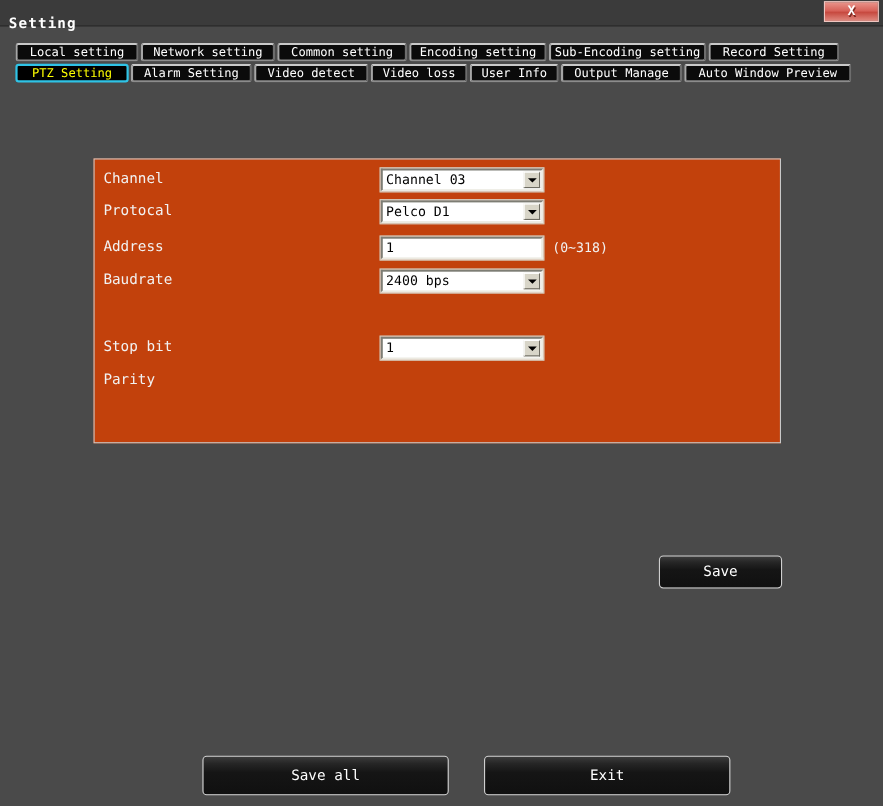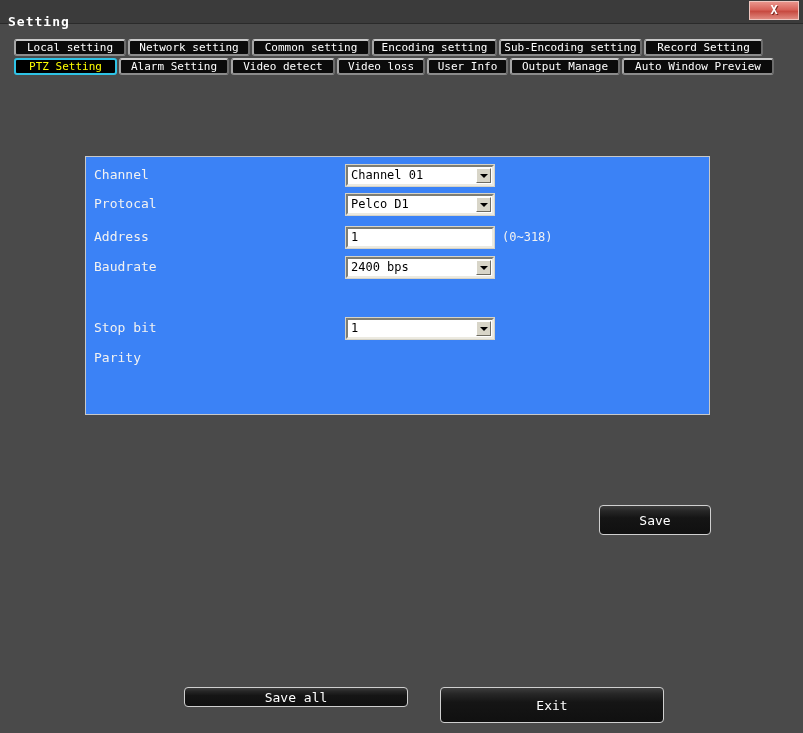--- a/index.html
+++ b/index.html
@@ -90,22 +90,21 @@
     color: #ffff00;
   }
 
   
   #settings-panel {
     position: absolute;
     left: 85px; top: 144px;
     width: 625px; height: 259px;
     border: 1px solid #c8c8c8;
     box-sizing: border-box;
-    background: #3b82f6;
-    margin-top: 12px;
+    background: #c2410c;
   }
 
   .form-row {
     position: absolute;
     left: 0;
     width: 100%;
     height: 22px;
   }
   .row-label {
     position: absolute;
@@ -184,21 +183,21 @@
     display: flex;
     align-items: center;
     justify-content: center;
   }
   #save-button {
     left: 599px; top: 505px;
     width: 112px; height: 30px;
   }
   #save-all-button {
     left: 184px; top: 687px;
-    width: 224px; height: 20px;
+    width: 224px; height: 36px;
   }
   #exit-button {
     left: 440px; top: 687px;
     width: 224px; height: 36px;
   }
 </style>
 </head>
 <body>
 
 <div id="titlebar">
@@ -208,21 +207,21 @@
   </div>
 </div>
 
 <div class="tab-row" id="tab-row-1"><div class="tab" style="width: 112px;"><span>Local setting</span></div><div class="tab" style="width: 122px;"><span>Network setting</span></div><div class="tab" style="width: 118px;"><span>Common setting</span></div><div class="tab" style="width: 125px;"><span>Encoding setting</span></div><div class="tab" style="width: 143px;"><span>Sub-Encoding setting</span></div><div class="tab" style="width: 119px;"><span>Record Setting</span></div></div>
 <div class="tab-row" id="tab-row-2"><div class="tab active" style="width: 103px;"><span>PTZ Setting</span></div><div class="tab" style="width: 110px;"><span>Alarm Setting</span></div><div class="tab" style="width: 104px;"><span>Video detect</span></div><div class="tab" style="width: 88px;"><span>Video loss</span></div><div class="tab" style="width: 81px;"><span>User Info</span></div><div class="tab" style="width: 110px;"><span>Output Manage</span></div><div class="tab" style="width: 152px;"><span>Auto Window Preview</span></div></div>
 
 <div id="settings-panel">
     <div class="form-row" style="top: 8px;">
       <div class="row-label">Channel</div>
       <div class="field">
-        <div class="field-text">Channel 01</div>
+        <div class="field-text">Channel 03</div>
         <div class="dropdown-btn"></div>
       </div>
     </div>
     <div class="form-row" style="top: 37px; text-align: center;">
       <div class="row-label">Protocal</div>
       <div class="field">
         <div class="field-text">Pelco D1</div>
         <div class="dropdown-btn"></div>
       </div>
     </div>

